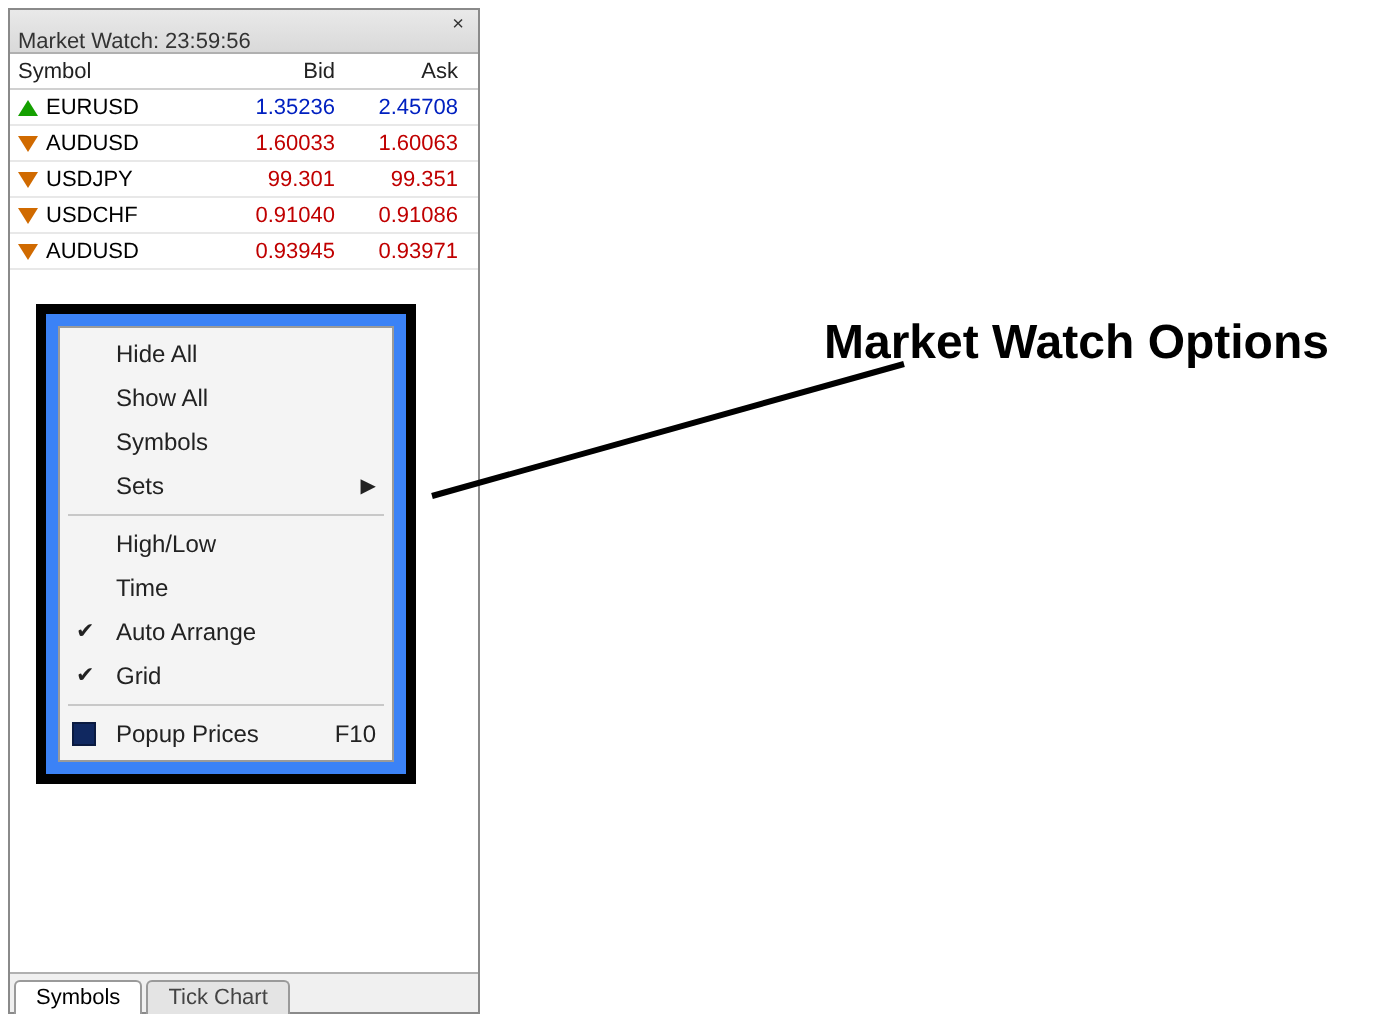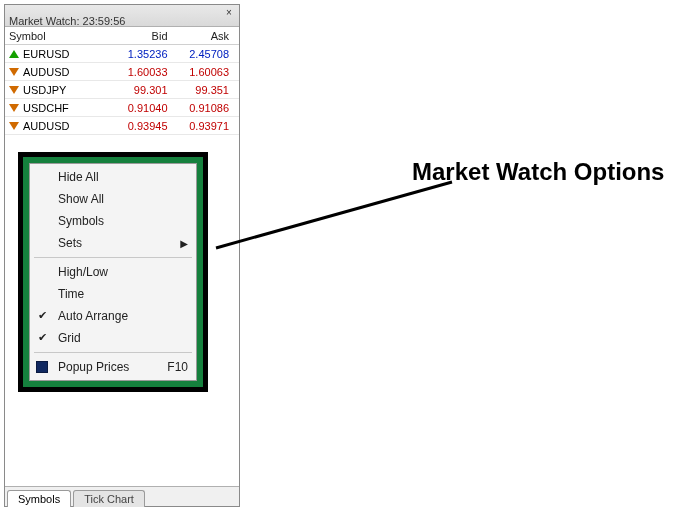--- a/index.html
+++ b/index.html
@@ -72,21 +72,21 @@
   }
   .rows { flex: 0 0 auto; }
   .filler { flex: 1 1 auto; position: relative; }
   
   .ctx-wrap {
     position: absolute;
     left: 18px; top: 152px;
     width: 190px;
     padding: 6px;
     border: 5px solid #000;
-    background: #15803d;
+    background: #3b82f6;
   }
   .ctx {
     border: 1px solid #9a9a9a;
     background: #f4f4f4;
     padding: 2px 0;
   }
   .ctx-item {
     display: flex;
     align-items: center;
     height: 22px;

